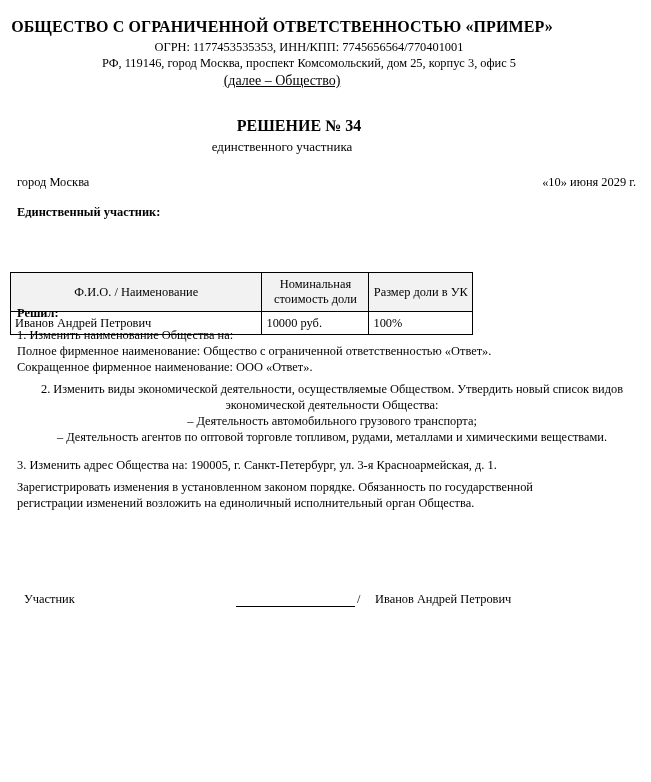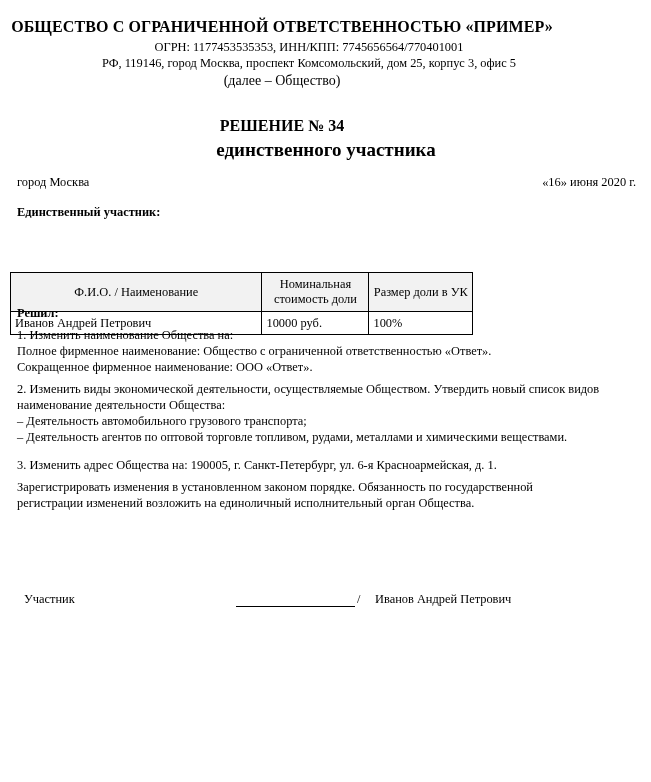--- a/index.html
+++ b/index.html
@@ -7,23 +7,23 @@
     width:651px; height:782px; position:relative; overflow:hidden;
     font-family:"Liberation Serif", "DejaVu Serif", serif;
     color:#000; font-size:12.4px;
   }
   .abs { position:absolute; white-space:nowrap; }
   .center { left:0; width:564px; text-align:center; }
   .org-title { top:18px; font-size:16px; font-weight:bold; letter-spacing:0.1px; }
   .org-line { font-size:12.4px;padding-left:27px; }
   .org-ogrn { top:40px; }
   .org-addr { top:56px; }
-  .org-alias { top:73px; font-size:14px; }
-  .dec-title { top:117px; font-size:16px; font-weight:bold; }
-  .dec-sub { top:139px; font-size:19px; font-weight:bold;margin-left:44px; }
+  .org-alias { top:73px; font-size:14px;text-decoration:underline; }
+  .dec-title { top:117px; font-size:16px; font-weight:bold;padding-left:17px; }
+  .dec-sub { top:139px; font-size:13px; font-weight:normal; }
   .city { top:175px; left:17px; }
   .date { top:175px; right:15px; }
   .participant-label { top:205px; left:17px; font-weight:bold; }
   table.members {
     position:absolute; top:227px; left:10px; width:463px;
     border-collapse:collapse; font-size:12.4px;margin-top:45px;
   }
   table.members th, table.members td {
     border:1px solid #000; padding:2px 4px; line-height:15px;
   }
@@ -31,41 +31,41 @@
   table.members td { height:18px; }
   .c1 { width:261px; }
   .c2 { width:101px; }
   .c3 { width:101px; }
   .ta-c { text-align:left; }
   .ta-l { text-align:left; }
   .resolved { top:306px; left:17px; font-weight:bold; }
   .block { position:absolute; left:17px; width:630px; line-height:16px; white-space:normal; }
   .block p { margin:0; }
   .item1 { top:327px; }
-  .item2 { top:381px; }
+  .item2 { top:381px;text-align:center; }
   .item3 { top:457px; }
   .item4 { top:479px; }
   .sig-role { top:592px; left:24px; }
   .sig-line { top:592px; left:236px; width:119px; height:14px; border-bottom:1px solid #000; }
   .sig-slash { top:592px; left:357px; }
   .sig-name { top:592px; left:375px; }
 </style>
 </head>
 <body>
 
 <div class="abs center org-title">ОБЩЕСТВО С ОГРАНИЧЕННОЙ ОТВЕТСТВЕННОСТЬЮ «ПРИМЕР»</div>
 <div class="abs center org-line org-ogrn">ОГРН: 1177453535353, ИНН/КПП: 7745656564/770401001</div>
 <div class="abs center org-line org-addr">РФ, 119146, город Москва, проспект Комсомольский, дом 25, корпус 3, офис 5</div>
 <div class="abs center org-alias">(далее – Общество)</div>
 
 <div class="abs center dec-title">РЕШЕНИЕ № 34</div>
 <div class="abs center dec-sub">единственного участника</div>
 
 <div class="abs city">город Москва</div>
-<div class="abs date">«16» июня 2020 г.</div>
+<div class="abs date">«10» июня 2029 г.</div>
 
 <div class="abs participant-label">Единственный участник:</div>
 
 <table class="members">
   <thead>
     <tr>
       <th class="c1">Ф.И.О. / Наименование</th>
       <th class="c2">Номинальная стоимость доли</th>
       <th class="c3">Размер доли в УК</th>
     </tr>
@@ -82,27 +82,27 @@
 <div class="abs resolved">Решил:</div>
 
 <div class="block item1">
   <p>1. Изменить наименование Общества на:</p>
   <p>Полное фирменное наименование: Общество с ограниченной ответственностью «Ответ».</p>
   <p>Сокращенное фирменное наименование: ООО «Ответ».</p>
 </div>
 
 <div class="block item2">
   <p>2. Изменить виды экономической деятельности, осуществляемые Обществом. Утвердить новый список видов</p>
-  <p>наименование деятельности Общества:</p>
+  <p>экономической деятельности Общества:</p>
   <p> – Деятельность автомобильного грузового транспорта;</p>
   <p> – Деятельность агентов по оптовой торговле топливом, рудами, металлами и химическими веществами.</p>
 </div>
 
 <div class="block item3">
-  <p>3. Изменить адрес Общества на: 190005, г. Санкт-Петербург, ул. 6-я Красноармейская, д. 1.</p>
+  <p>3. Изменить адрес Общества на: 190005, г. Санкт-Петербург, ул. 3-я Красноармейская, д. 1.</p>
 </div>
 
 <div class="block item4">
   <p>Зарегистрировать изменения в установленном законом порядке. Обязанность по государственной</p>
   <p>регистрации изменений возложить на единоличный исполнительный орган Общества.</p>
 </div>
 
 <div class="abs sig-role">Участник</div>
 <div class="abs sig-line"></div>
 <div class="abs sig-slash">/</div>

